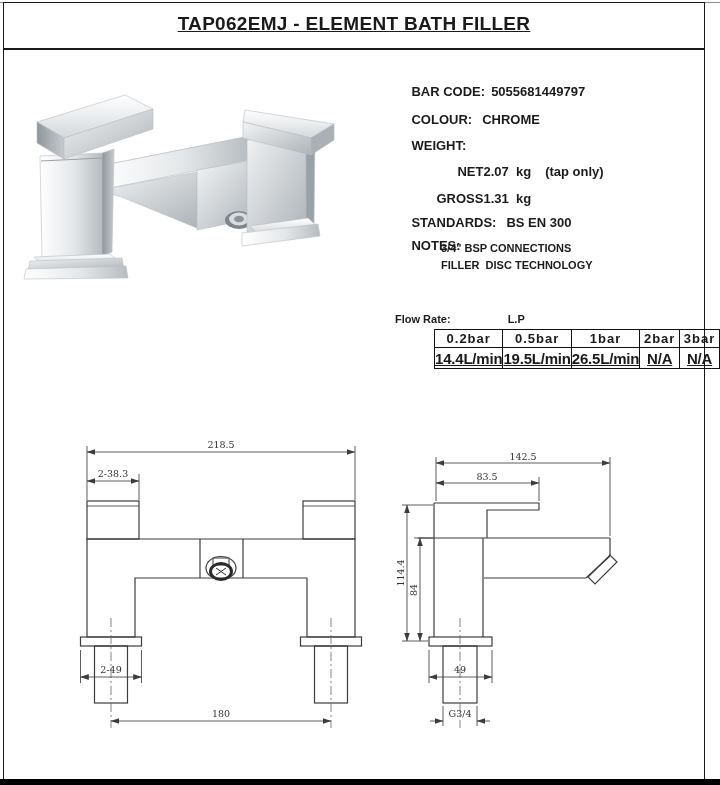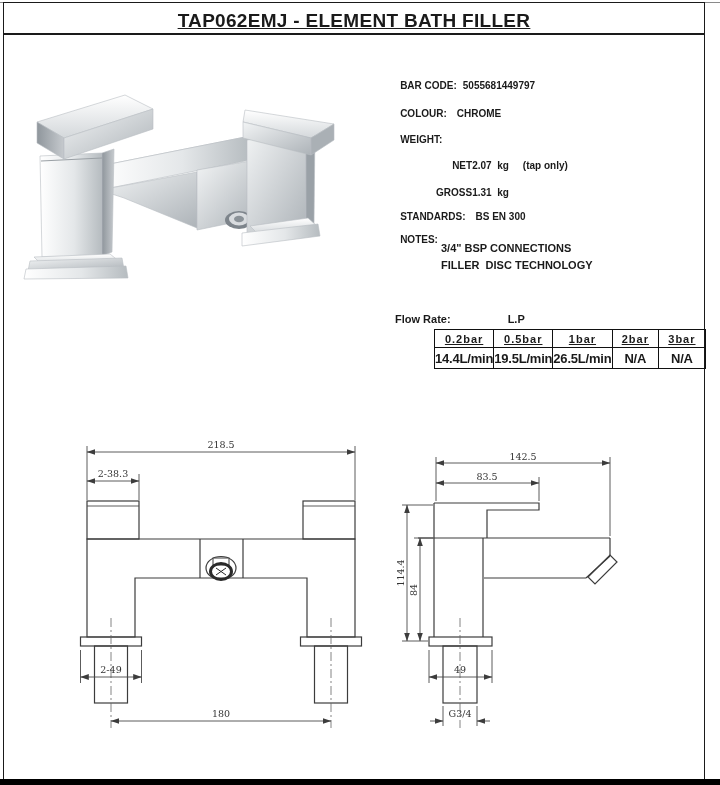--- a/index.html
+++ b/index.html
@@ -1,37 +1,37 @@
 <!DOCTYPE html>
 <html><head>
 <meta charset="utf-8">
 <style>
   html,body{margin:0;padding:0;background:#fff;width:720px;height:785px;overflow:hidden;
     font-family:"Liberation Sans",sans-serif;color:#1a1a1a;}
   .stage{position:relative;width:720px;height:785px;background:#fff;}
   .top-line{position:absolute;left:0;top:2px;width:720px;height:1px;background:#8a8a8a;}
   .page-frame{position:absolute;left:3px;top:2px;width:702px;height:777px;
     border:1.5px solid #1a1a1a;border-bottom:none;box-sizing:border-box;}
-  .title-bar{position:absolute;left:3px;top:8px;width:702px;height:27px;box-sizing:border-box;
+  .title-bar{position:absolute;left:3px;top:0;width:702px;height:50px;box-sizing:border-box;
     border-bottom:2px solid #1a1a1a;display:flex;align-items:center;justify-content:center;}
   .title-bar span{font-size:19px;font-weight:bold;text-decoration:underline;letter-spacing:.3px;}
   .bottom-bar{position:absolute;left:0;top:779px;width:720px;height:6px;background:#000;}
   
-  .spec-row{position:absolute;left:389px;font-size:10px;font-weight:bold;white-space:pre;}
+  .spec-row{position:absolute;left:397px;font-size:13px;font-weight:bold;white-space:pre;}
   .spec-row .lbl{display:inline-block;}
   .spec-row .gap{display:inline-block;width:10px;}
   .spec-row .netlbl{display:inline-block;width:72px;text-align:right;}
   .note-line{position:absolute;left:441px;font-size:11px;font-weight:bold;white-space:pre;}
   
   .flow-label{position:absolute;left:395px;top:313px;font-size:11px;font-weight:bold;}
   .flow-label .v{margin-left:28px;padding-left:29px;}
   table.flow{position:absolute;left:434px;top:329px;border-collapse:collapse;table-layout:fixed;}
   table.flow th,table.flow td{border:1.8px solid #111;width:45.6px;text-align:center;padding:0;}
-  table.flow th{height:17px;font-size:11px;font-weight:bold;letter-spacing:1px;text-decoration:underline;}
-  table.flow td{height:20px;font-size:13px;font-weight:bold;letter-spacing:-.2px;}
+  table.flow th{height:17px;font-size:13px;font-weight:bold;letter-spacing:1px;}
+  table.flow td{height:20px;font-size:15px;font-weight:bold;letter-spacing:-.2px;text-decoration:underline;}
   
   svg text{font-family:"DejaVu Serif",serif;}
   .out{stroke:#3c3c3c;stroke-width:1.2;fill:none;}
   .thin{stroke:#4a4a4a;stroke-width:.9;fill:none;}
   .dim{stroke:#4a4a4a;stroke-width:.9;fill:none;}
   .cl{stroke:#666;stroke-width:.8;fill:none;stroke-dasharray:9 3 2 3;}
   .dimtext{font-size:9.5px;fill:#333;text-anchor:middle;}
   .photo-edge{stroke:#b9bec3;stroke-width:.6;}
 </style>
 </head>

